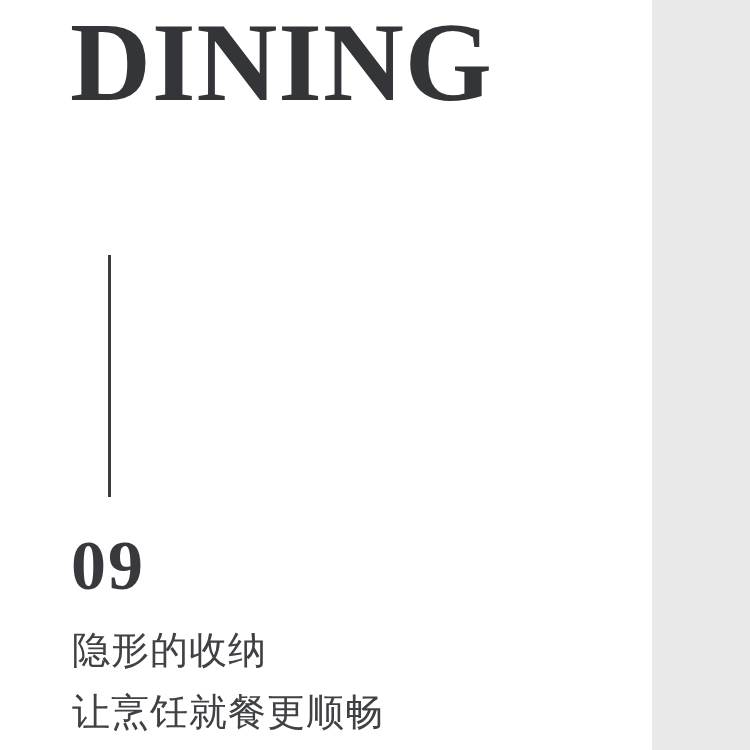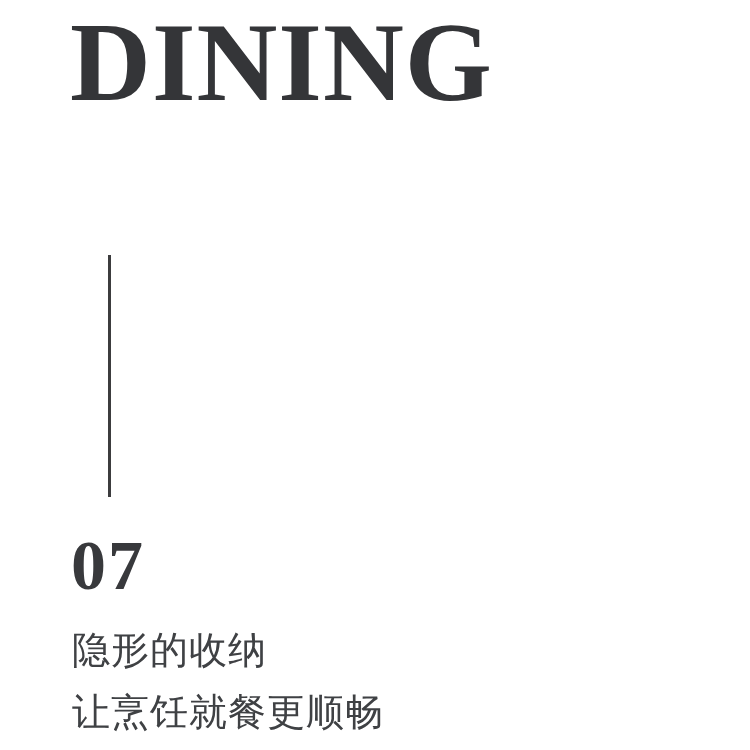--- a/index.html
+++ b/index.html
@@ -8,21 +8,21 @@
     --number: #38393c;
     --subtitle: #3f4144;
     --divider: #3c3c3e;
   }
   * { margin: 0; padding: 0; box-sizing: border-box; }
   html, body {
     background: #e9e9e9;
   }
   .poster {
     position: relative;
-    width: 750px;
+    width: 652px;
     height: 750px;
     background: var(--background);
     overflow: hidden;
     font-family: "Liberation Sans", sans-serif;
   }
   .headline {
     position: absolute;
     left: 70px;
     top: 6px;
     font-family: "Liberation Serif", "DejaVu Serif", serif;
@@ -69,19 +69,19 @@
 <body>
 
 <div class="poster">
 
   <h1 class="headline">
     <span class="line">DINING</span>
   </h1>
 
   <div class="divider"></div>
 
-  <div class="section-number">07</div>
+  <div class="section-number">09</div>
 
   <p class="subtitle-line second">让烹饪就餐更顺畅</p>
 
   <p class="subtitle-line first">隐形的收纳</p>
 
 </div>
 
 </body></html>

